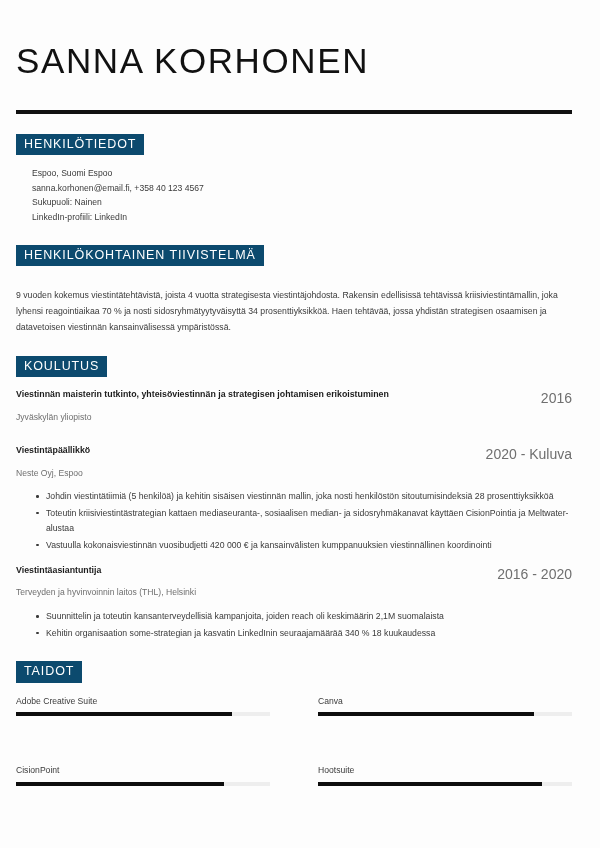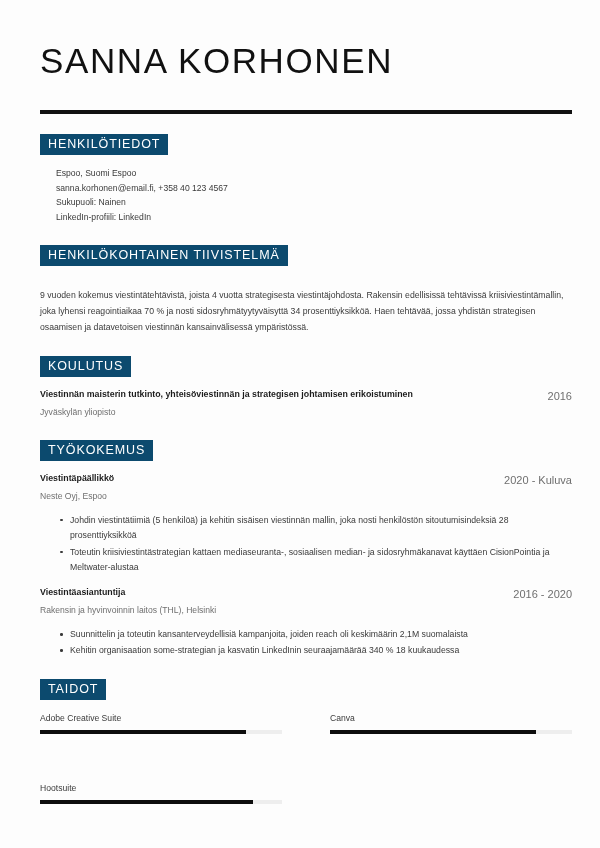--- a/index.html
+++ b/index.html
@@ -14,21 +14,21 @@
     font-family: "Liberation Sans", sans-serif;
     color: #2b2b2b;
     -webkit-font-smoothing: antialiased;
   }
 
   .page {
     position: relative;
     width: 600px;
     height: 848px;
     background: #fdfdfd;
-    padding: 42px 28px 0 40px;
+    padding: 42px 28px 0 16px;
     overflow: hidden;
   }
 
   
   .name-title {
     font-size: 35px;
     font-weight: 400;
     letter-spacing: 1.6px;
     color: #111111;
     line-height: 1.1;
@@ -88,21 +88,21 @@
 
   .entry-title {
     font-size: 8.8px;
     font-weight: bold;
     color: #1d1d1d;
     line-height: 1.52;
     max-width: 430px;
   }
 
   .entry-date {
-    font-size: 11px;
+    font-size: 14px;
     color: #6f6f6f;
     line-height: 1.52;
     white-space: nowrap;
     flex-shrink: 0;
     padding-top: 0px;
   }
 
   .entry-sub {
     font-size: 8.6px;
     color: #6f6f6f;
@@ -194,40 +194,40 @@
     <div class="entry">
       <div class="entry-head">
         <div class="entry-title">Viestinnän maisterin tutkinto, yhteisöviestinnän ja strategisen johtamisen erikoistuminen</div>
         <div class="entry-date">2016</div>
       </div>
       <div class="entry-sub">Jyväskylän yliopisto</div>
     </div>
   </div>
 
   <div class="section">
-    <span class="section-badge">TYÖKOKEMUS</span>
 
     <div class="entry">
       <div class="entry-head">
         <div class="entry-title">Viestintäpäällikkö</div>
         <div class="entry-date">2020 - Kuluva</div>
       </div>
       <div class="entry-sub">Neste Oyj, Espoo</div>
       <ul class="entry-bullets">
         <li>Johdin viestintätiimiä (5 henkilöä) ja kehitin sisäisen viestinnän mallin, joka nosti henkilöstön sitoutumisindeksiä 28 prosenttiyksikköä</li>
         <li>Toteutin kriisiviestintästrategian kattaen mediaseuranta-, sosiaalisen median- ja sidosryhmäkanavat käyttäen CisionPointia ja Meltwater-alustaa</li>
+        <li>Vastuulla kokonaisviestinnän vuosibudjetti 420 000 € ja kansainvälisten kumppanuuksien viestinnällinen koordinointi</li>
       </ul>
     </div>
 
     <div class="entry">
       <div class="entry-head">
         <div class="entry-title">Viestintäasiantuntija</div>
         <div class="entry-date">2016 - 2020</div>
       </div>
-      <div class="entry-sub">Rakensin ja hyvinvoinnin laitos (THL), Helsinki</div>
+      <div class="entry-sub">Terveyden ja hyvinvoinnin laitos (THL), Helsinki</div>
       <ul class="entry-bullets">
         <li>Suunnittelin ja toteutin kansanterveydellisiä kampanjoita, joiden reach oli keskimäärin 2,1M suomalaista</li>
         <li>Kehitin organisaation some-strategian ja kasvatin LinkedInin seuraajamäärää 340 % 18 kuukaudessa</li>
       </ul>
     </div>
   </div>
 
   <div class="section">
     <span class="section-badge">TAIDOT</span>
     <div class="skills-grid">
@@ -239,20 +239,26 @@
         </div>
       </div>
 
       <div>
         <div class="skill-name">Canva</div>
         <div class="skill-track">
           <div class="skill-fill" style="width: 85%;"></div>
         </div>
       </div>
 
+      <div>
+        <div class="skill-name">CisionPoint</div>
+        <div class="skill-track">
+          <div class="skill-fill" style="width: 82%;"></div>
+        </div>
+      </div>
 
       <div>
         <div class="skill-name">Hootsuite</div>
         <div class="skill-track">
           <div class="skill-fill" style="width: 88%;"></div>
         </div>
       </div>
 
     </div>
   </div>

